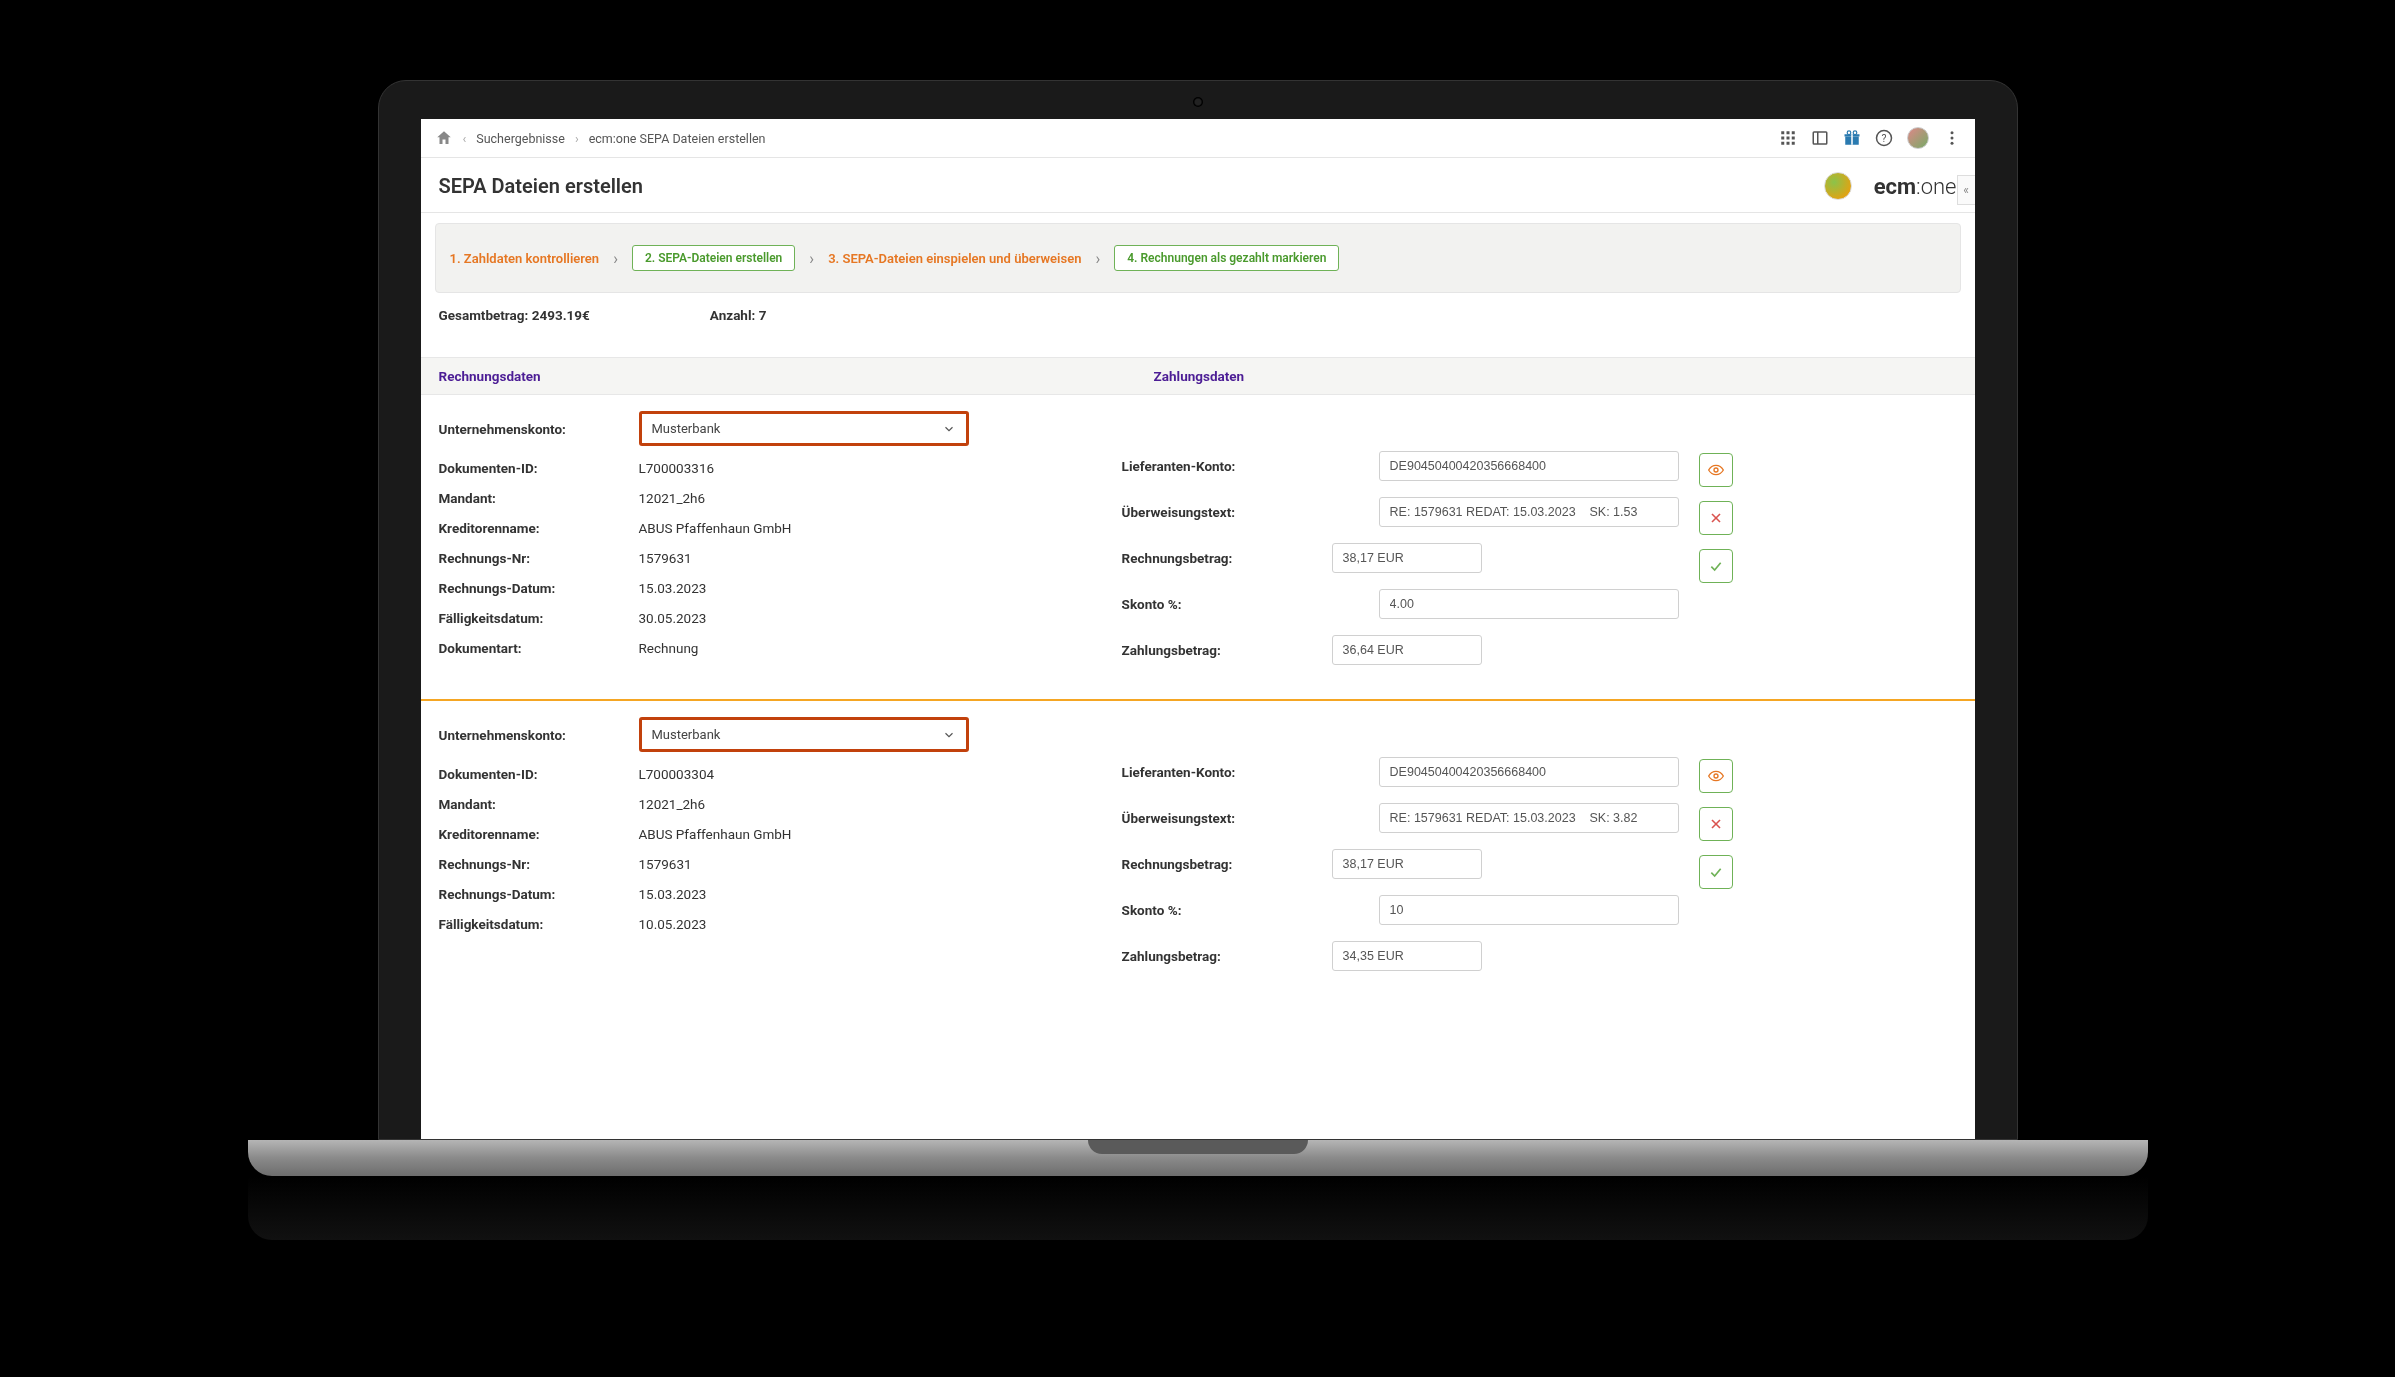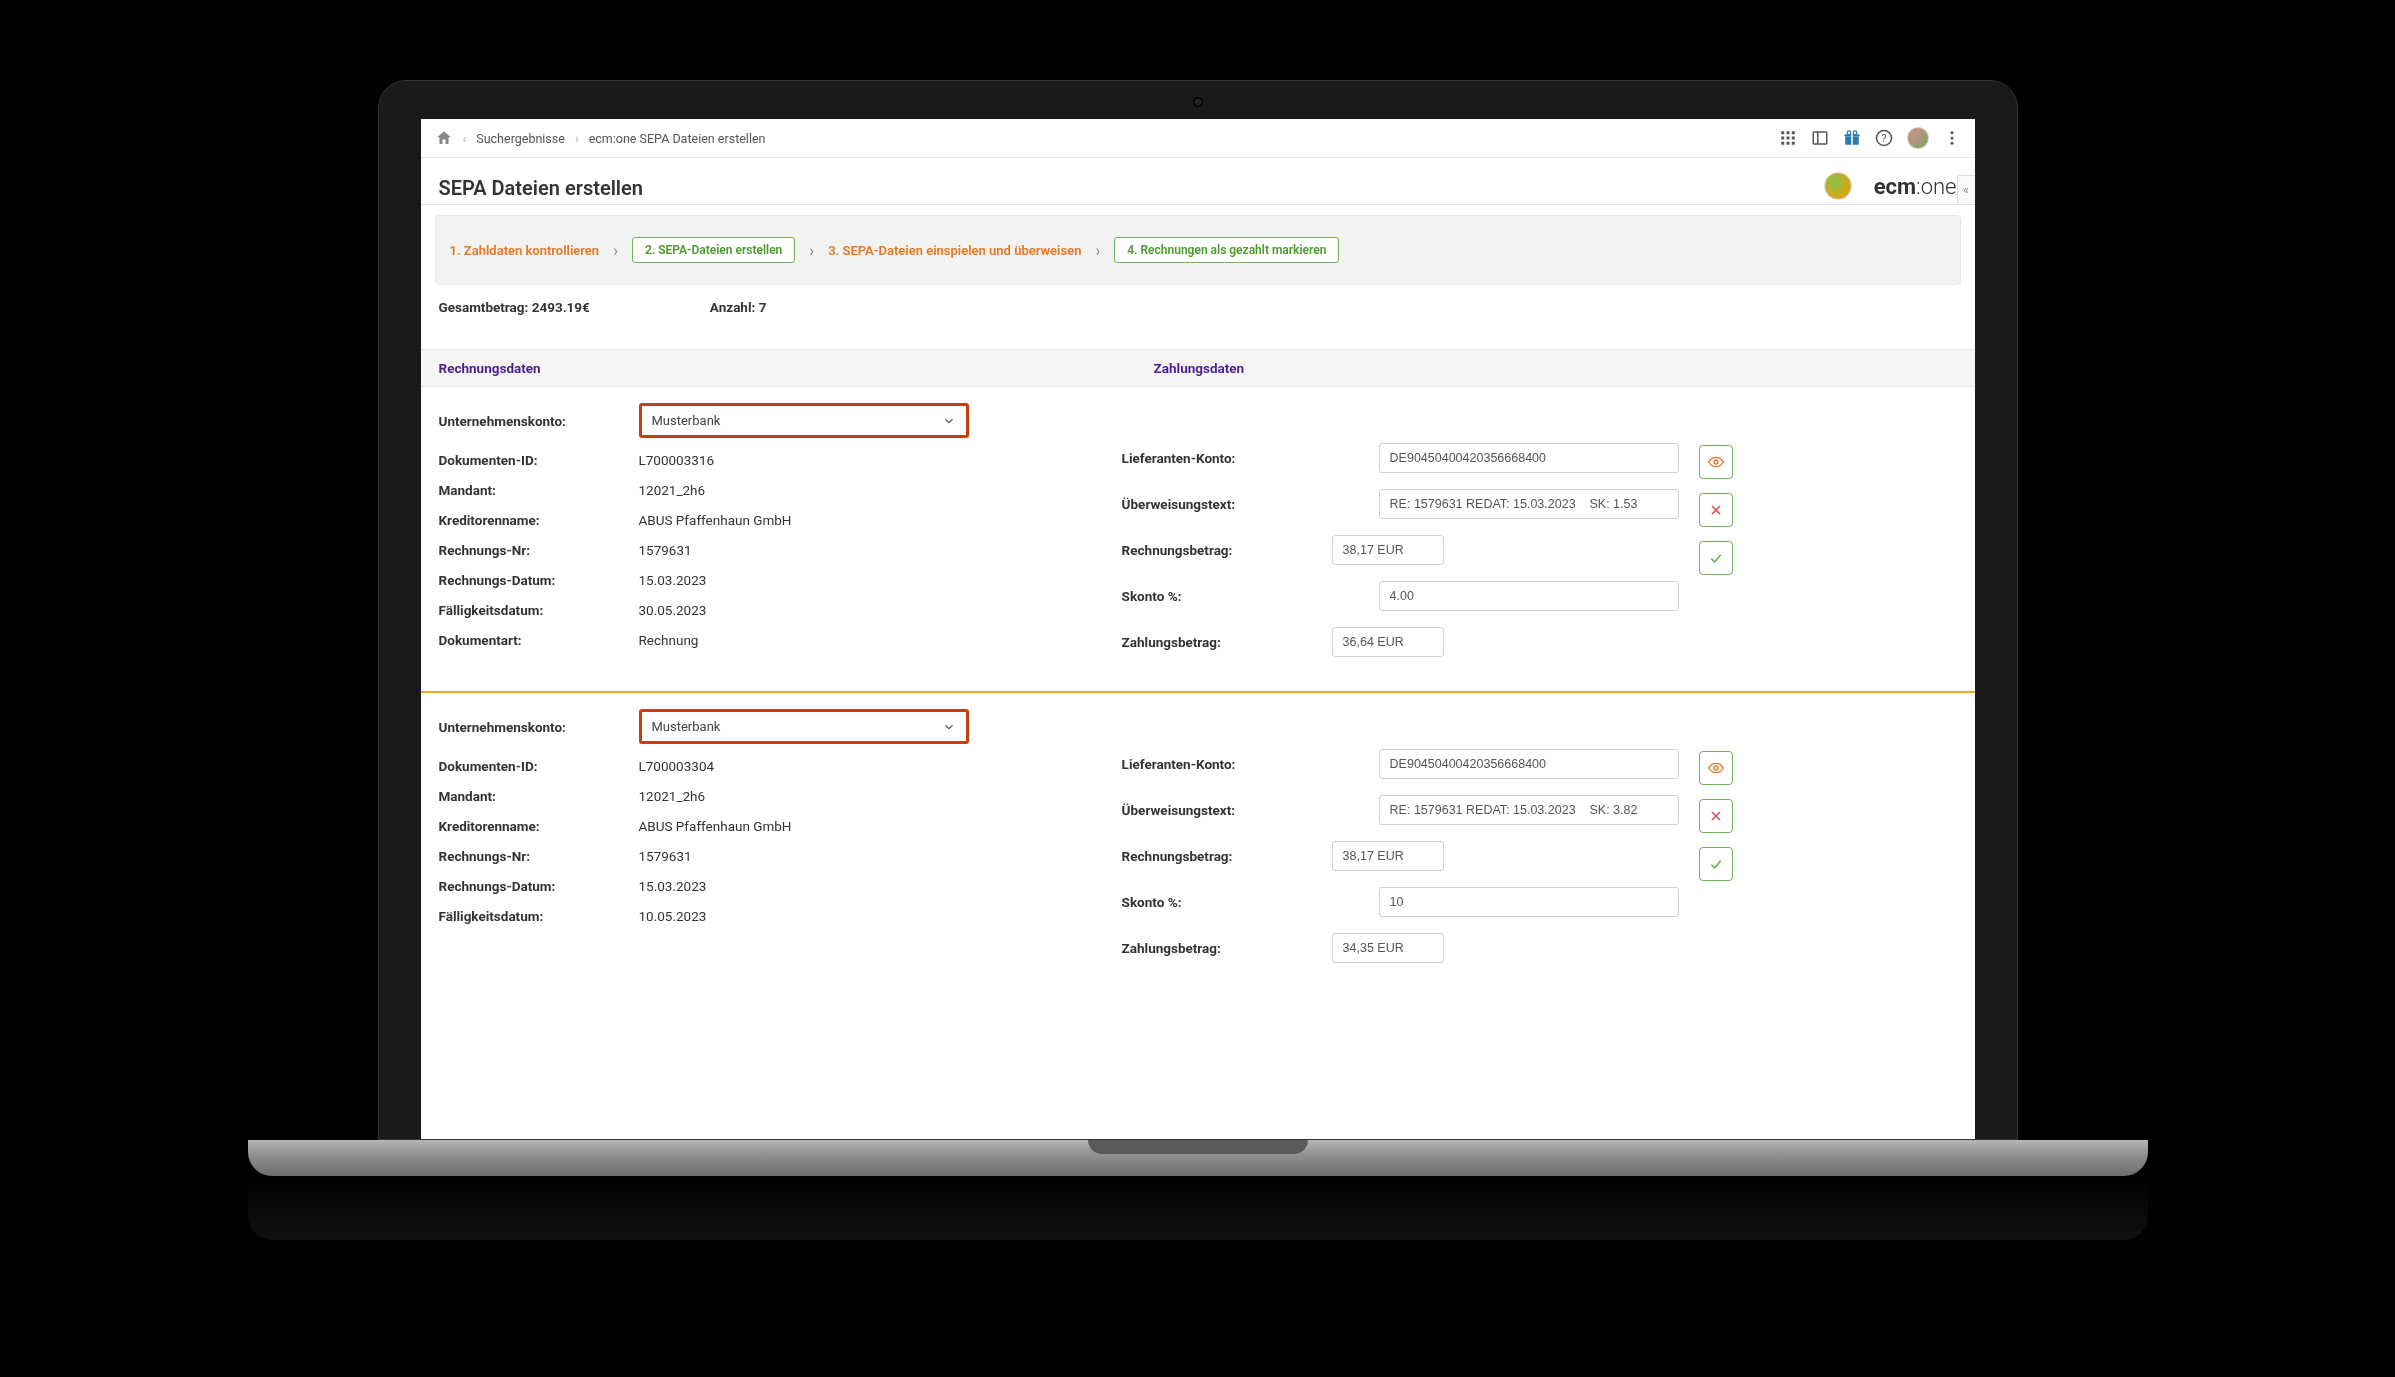--- a/index.html
+++ b/index.html
@@ -73,22 +73,22 @@
   }
   .crumbs { display:flex; align-items:center; gap:10px; }
   .crumbs .home { width:18px; height:18px; color:#888; }
   .crumbs .sep { color:#aaa; }
   .crumb-link { color:#555; }
   .topbar-icons { display:flex; align-items:center; gap:14px; }
   .topbar-icons .ticon { width:18px; height:18px; color:#555; }
   .avatar { width:22px; height:22px; border-radius:50%; background:linear-gradient(135deg,#d88,#7a6); border:1px solid #ccc; }
   
   .page-header {
-    display:flex; align-items:flex-end; justify-content:space-between;
-    padding: 14px 18px 4px 18px;
+    display:flex; align-items:center; justify-content:space-between;
+    padding: 14px 18px 12px 18px;
     border-bottom:1px solid #e5e5e5;
   }
   .page-title { font-size:20px; font-weight:600; color:#333; }
   .logo { display:flex; align-items:center; gap:22px; font-size:22px; color:#333; font-weight:300;}
   .logo .globe { width:28px; height:28px; border-radius:50%; background:radial-gradient(circle at 35% 35%,#8bc34a,#ff9800); border:1px solid #ddd;}
   .logo b { font-weight:700; }
   .side-tab { position:absolute; right:0; top:56px; width:18px; height:30px; border:1px solid #ddd; border-right:none; background:#fafafa; display:flex; align-items:center; justify-content:center; font-size:12px; color:#888;}
   
   .wizard {
     background:#f2f2f0;
@@ -152,21 +152,21 @@
   .rrow input, .rrow .faux-input {
     border:1px solid #d0d0d0;
     border-radius:3px;
     padding:7px 10px;
     font-size:12.5px;
     color:#555;
     background:#fff;
     width:240px;
   }
   .rrow .w-lg { width:300px;margin-left:47px; }
-  .rrow .w-sm { width:112px; }
+  .rrow .w-sm { width:150px; }
 </style>
 </head>
 <body>
 
 <div class="laptop">
   <div class="laptop-bezel">
     <div class="camera"></div>
     <div class="screen">
 
       <div class="topbar">

